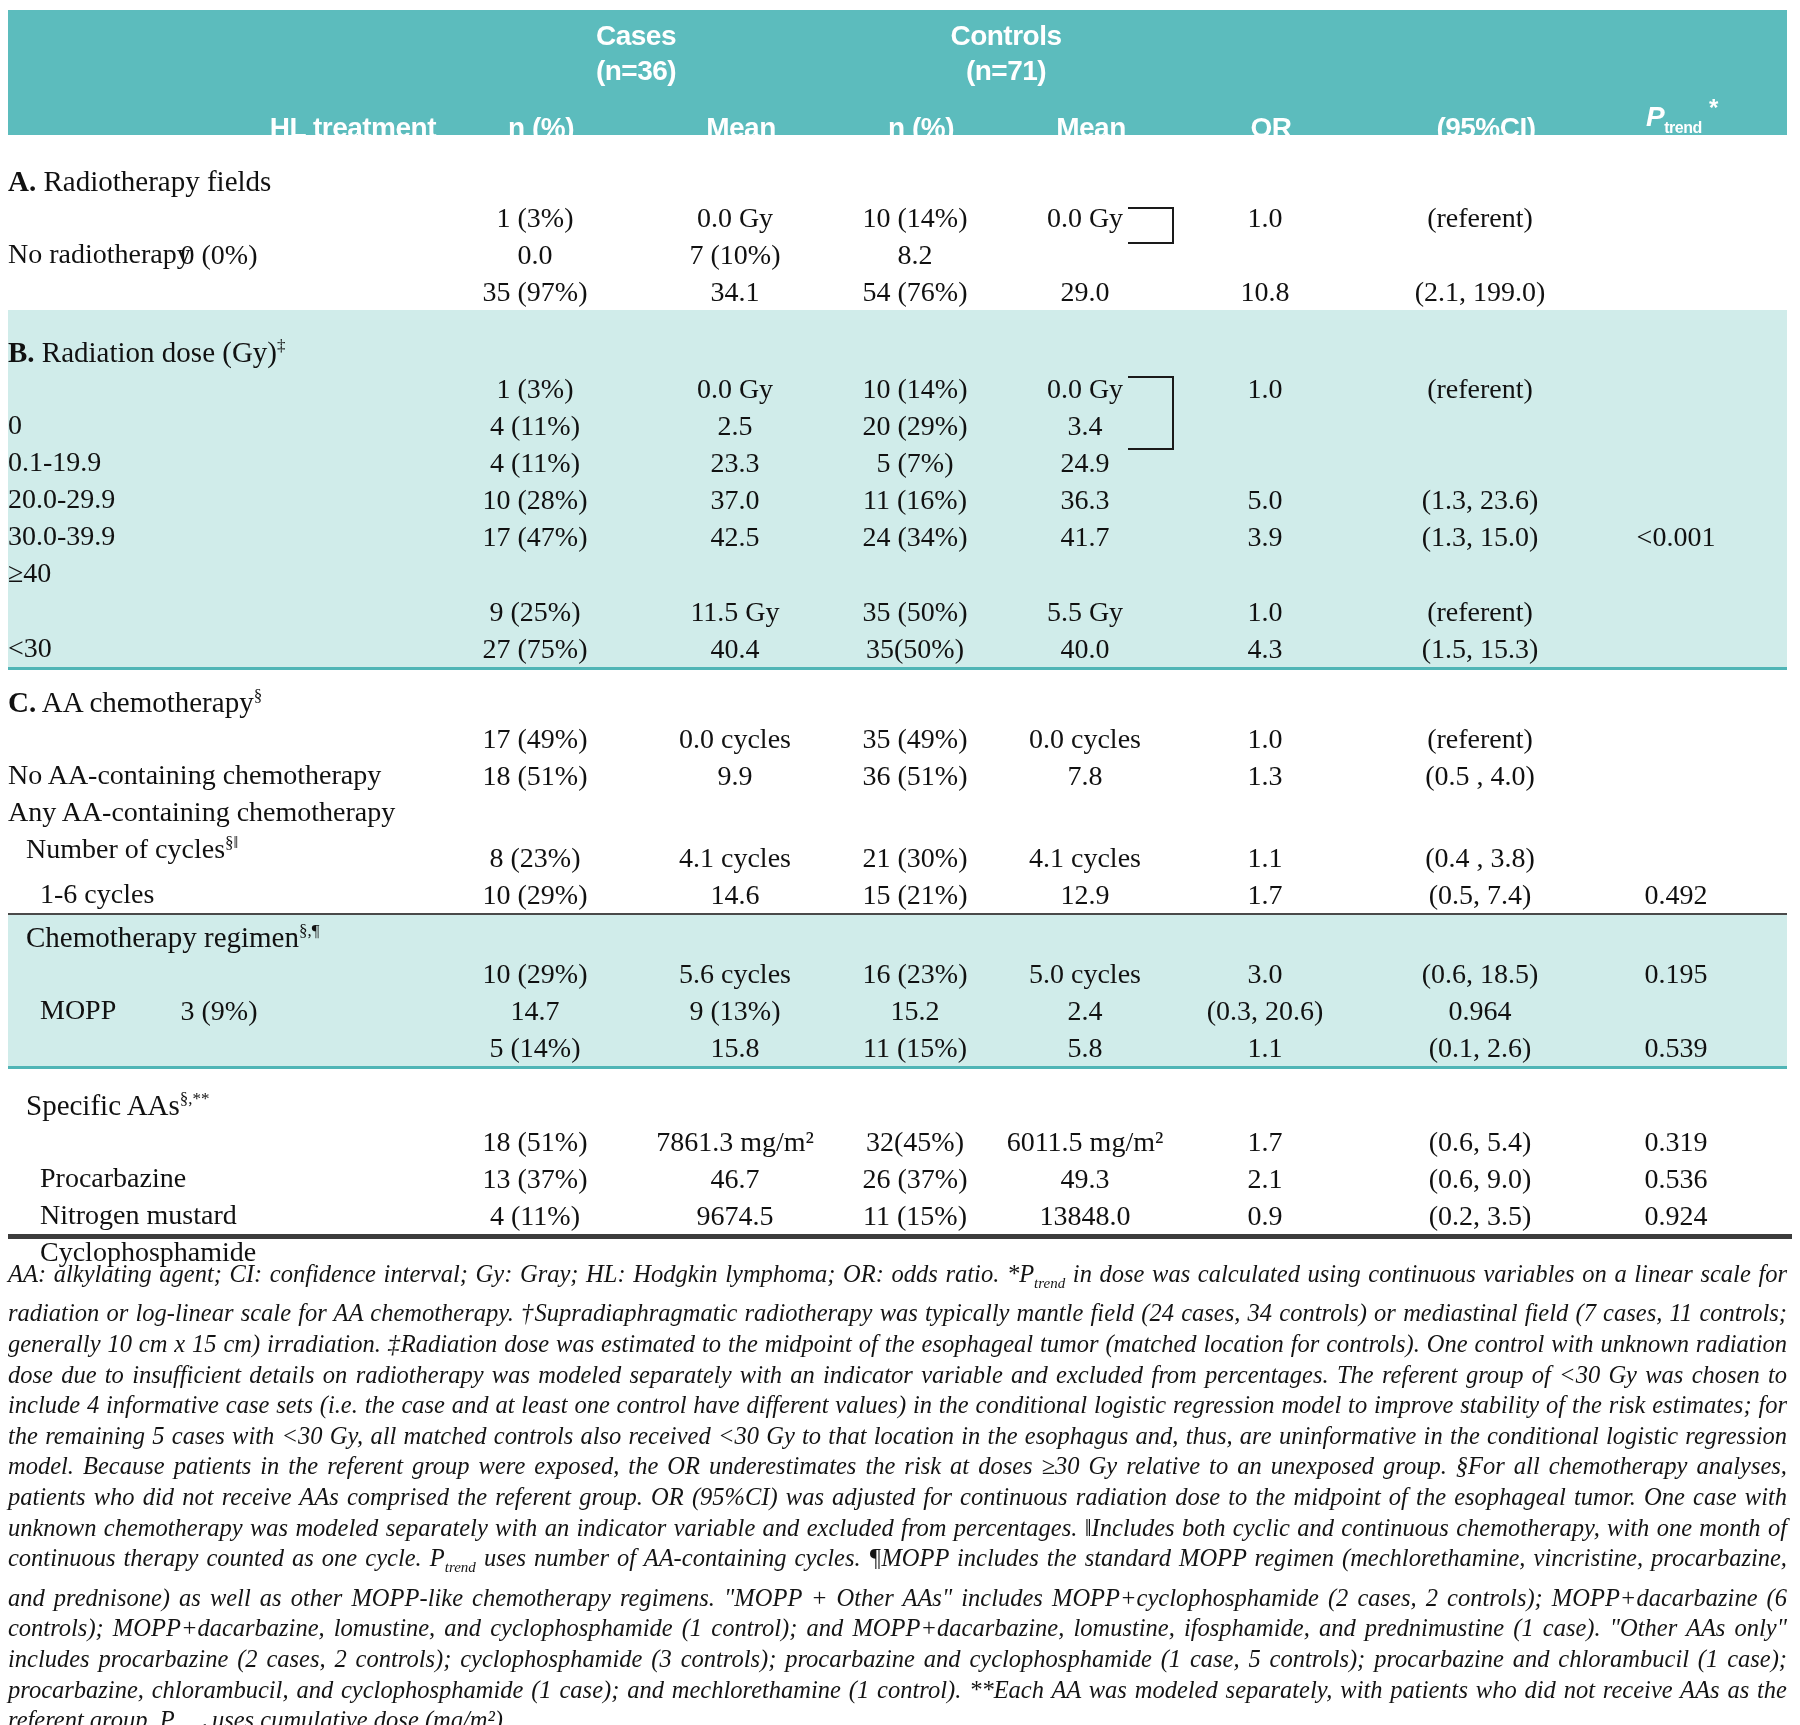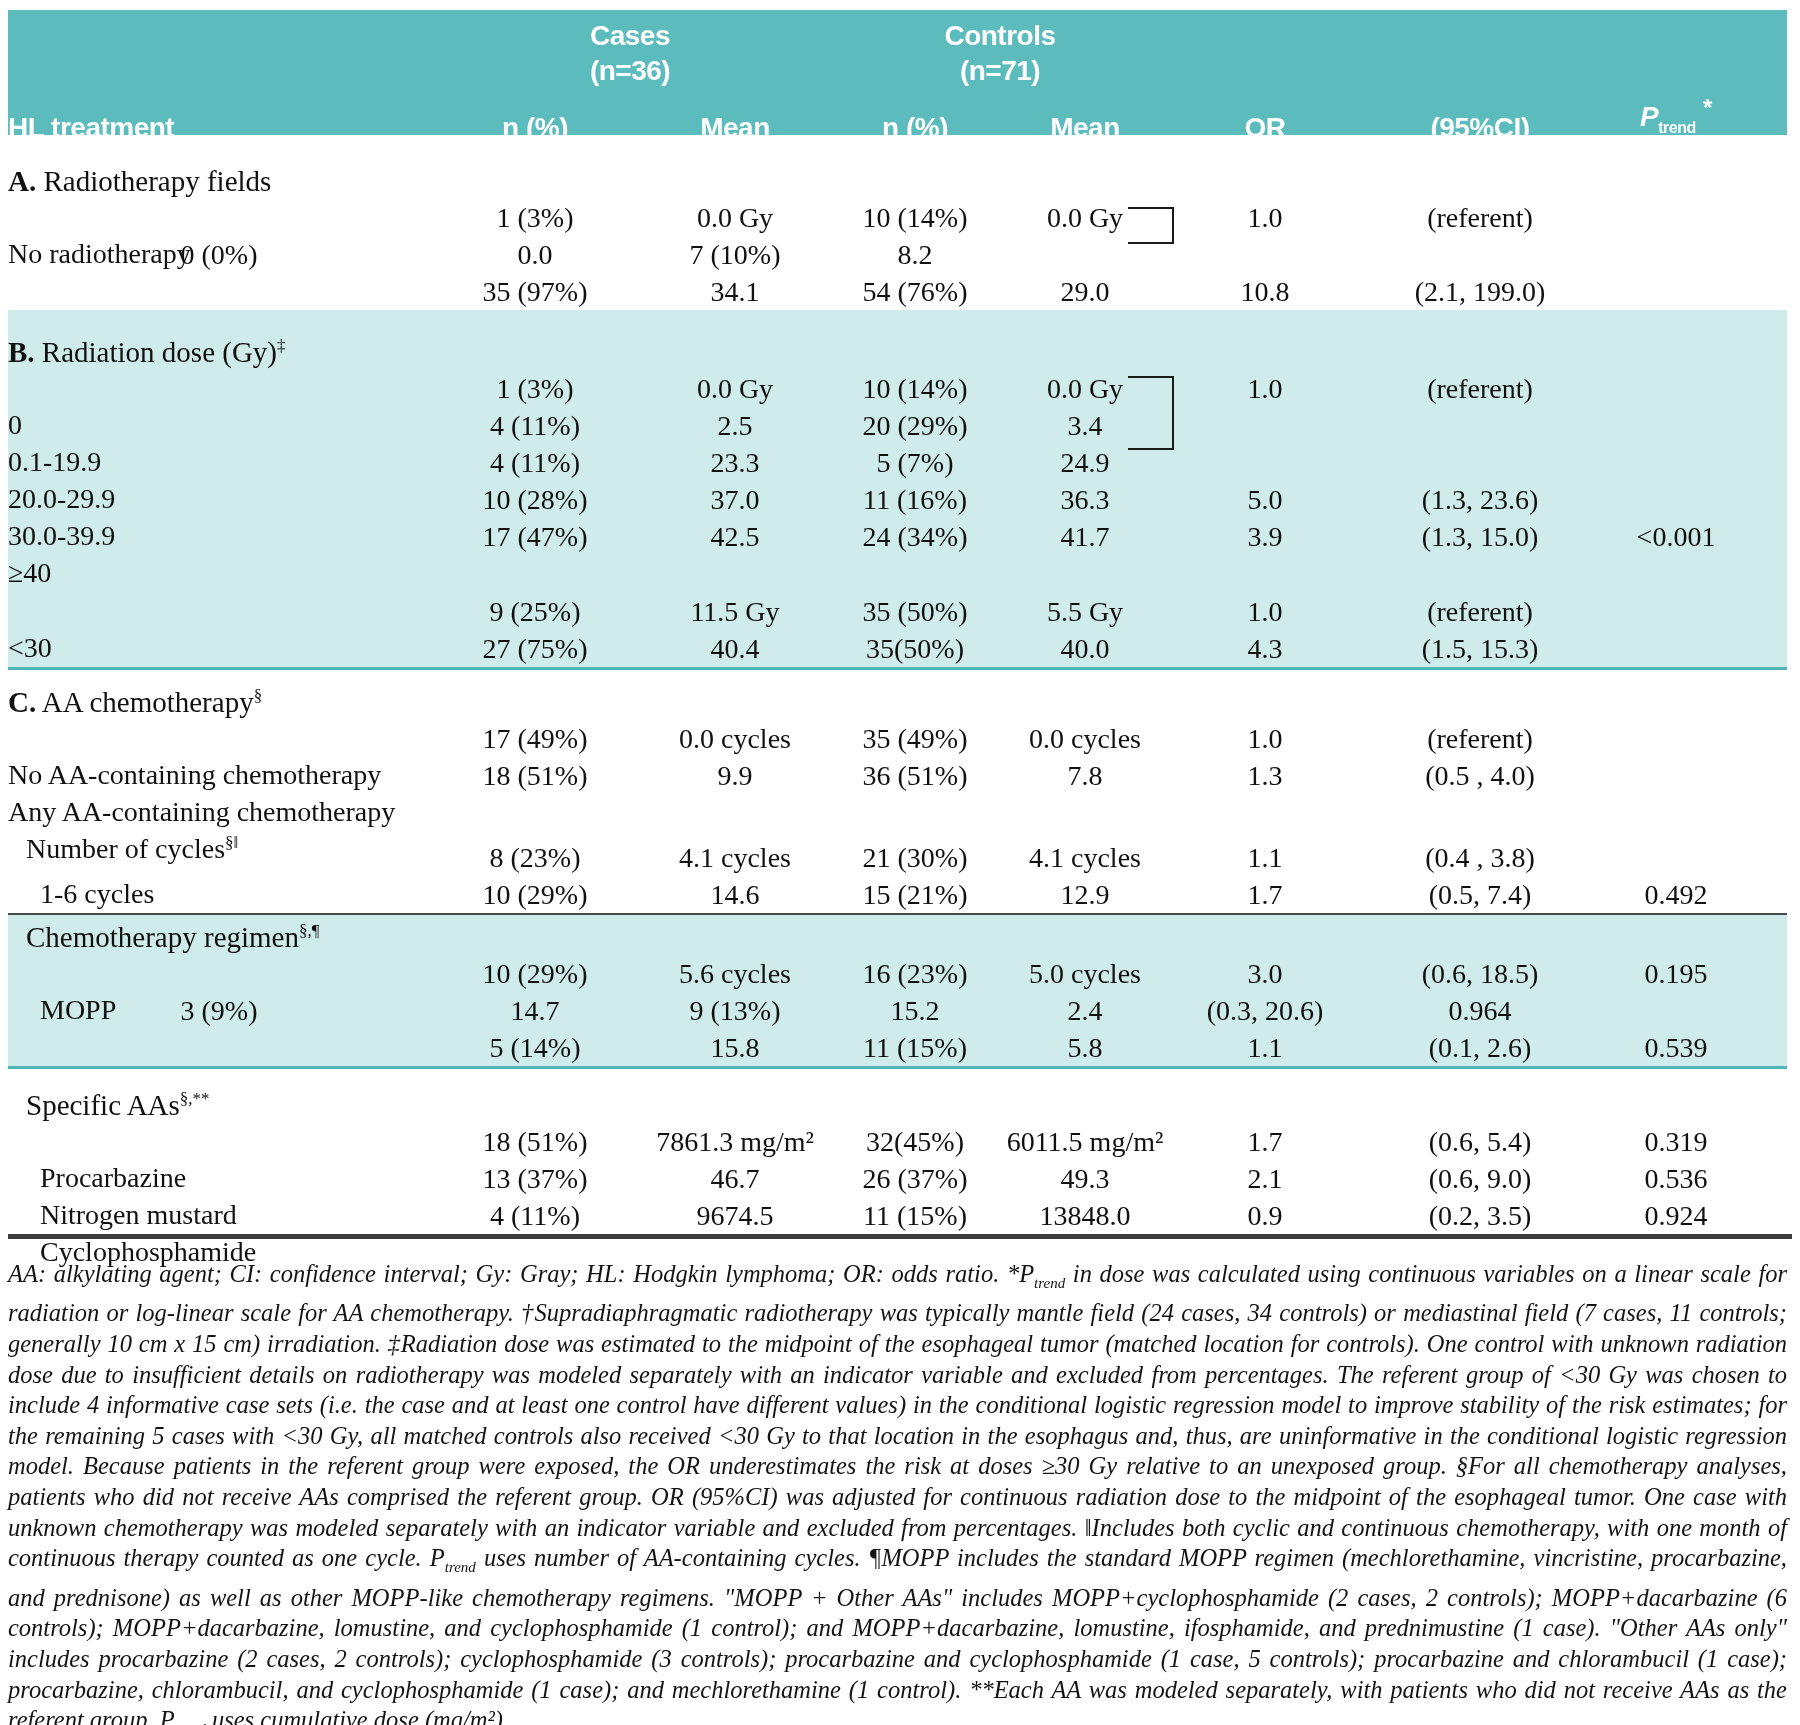--- a/index.html
+++ b/index.html
@@ -3,27 +3,27 @@
 <meta charset="utf-8">
 <style>
   * { margin:0; padding:0; box-sizing:border-box; }
   body { width:1800px; height:1725px; background:#fff; overflow:hidden;
          font-family:"Liberation Serif", serif; color:#111; }
   .page { position:relative; width:1800px; height:1725px; background:#fff; }
   .tablewrap { margin:10px 8px 0 8px; width:1779px; }
 
   
   .thead { background:var(--header-teal,#5cbcbd); height:125px; padding-top:8px;
-           font-family:"Liberation Sans", sans-serif; font-weight:bold; color:#fff; }
+           font-family:"Liberation Sans", sans-serif; font-weight:bold; color:#fff;padding-left:6px; }
   .hrow { display:grid; grid-template-columns:422px 210px 190px 170px 170px 190px 240px 152px; }
   .hr1 { height:36px; line-height:36px; }
   .hr2 { height:34px; line-height:34px; }
   .hr3 { height:45px; line-height:40px; align-items:end; }
   .hcell { text-align:center; font-size:28px; letter-spacing:-0.5px; }
-  .hcell.left { text-align:left;text-decoration:underline; }
+  .hcell.left { text-align:right;text-decoration:underline; }
   .gcases { grid-column:2 / 4; }
   .gcontrols { grid-column:4 / 6; }
   .hr3 sub { font-size:16px; }
   .hr3 .star { font-size:24px; vertical-align:super; }
 
   
   .section { position:relative; font-size:28px; }
   .bg-white { background:#fff; }
   .bg-teal { background:var(--section-teal,#d0ecea); }
   .teal-border { border-bottom:3px solid var(--divider-teal,#50b5b6); }

